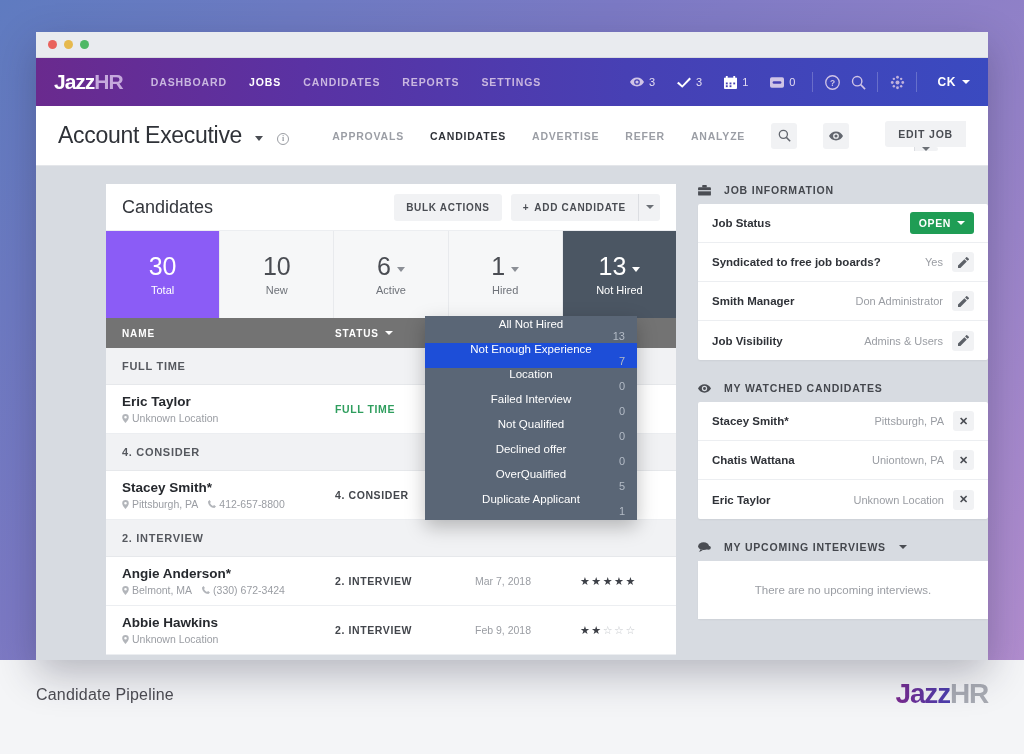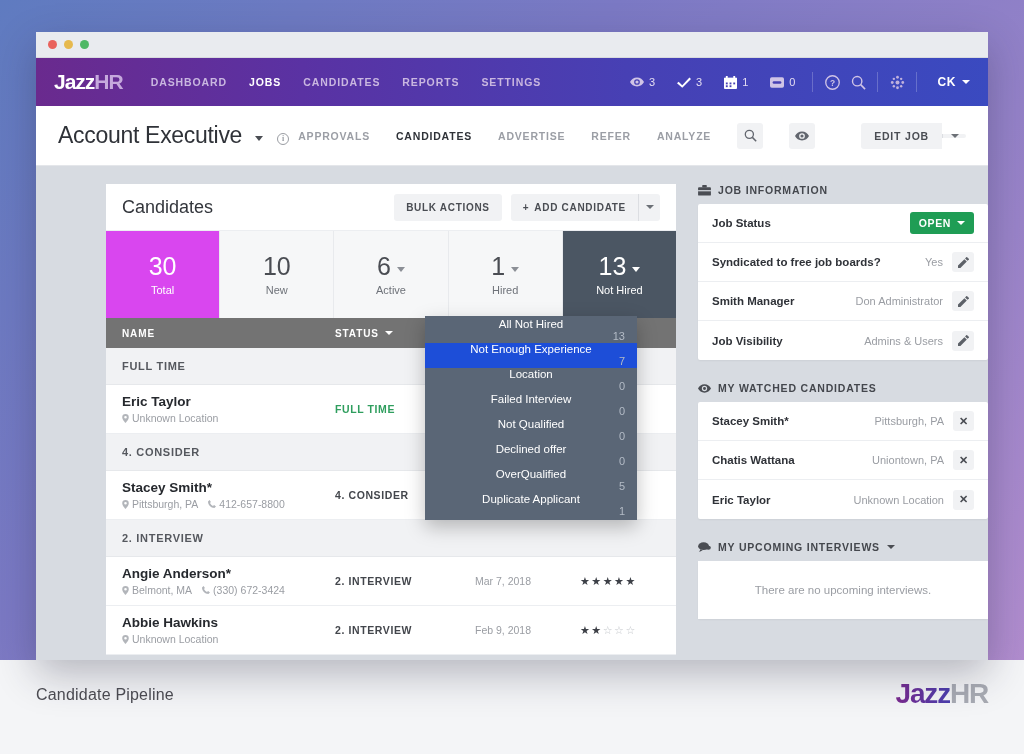--- a/index.html
+++ b/index.html
@@ -102,21 +102,21 @@
   #subnav { margin-left: auto; display: flex; align-items: center; gap: 26px; }
   .subnavlink {
     font-size: 10.5px; letter-spacing: .8px; font-weight: 600; color: #9b9ea5; cursor: pointer;
   }
   .subnavlink.active { color: #2f3238; }
   .iconbtn {
     width: 26px; height: 26px; background: #f1f2f4; border-radius: 3px;
     display: flex; align-items: center; justify-content: center; cursor: pointer;
     color: #62666e;
   }
-  #editjob-group { display: flex; align-items: center; margin-left: 20px; }
+  #editjob-group { display: flex; align-items: center; margin-left: 10px; flex-direction: column; }
   #editjob-btn {
     background: #f1f2f4; color: #4a4d53; font-size: 10.5px; font-weight: 700;
     letter-spacing: .8px; padding: 7px 13px; border-radius: 3px 0 0 3px; cursor: pointer;
   }
   #editjob-caret {
     background: #f1f2f4; border-left: 1px solid #dcdee2; width: 24px;
     border-radius: 0 3px 3px 0; display: flex; align-items: center; justify-content: center;
     cursor: pointer;
   }
 
@@ -164,21 +164,21 @@
   #stats { display: flex; height: 87px; }
   .stat {
     flex: 1 1 0; display: flex; flex-direction: column;
     align-items: center; justify-content: center;
     background: #f6f7f8; cursor: pointer;
     border-right: 1px solid #e8eaed;
   }
   .stat:last-child { border-right: none; }
   .stat .snum { font-size: 25px; color: #4a4d53; font-weight: 300; line-height: 1.05; }
   .stat .slab { font-size: 11px; color: #6e7279; margin-top: 4px; }
-  .stat.dark-mid { background: #d946ef; }
+  .stat.dark-mid { background: #8b5cf6; }
   .stat.dark-mid .snum, .stat.dark-mid .slab { color: #ffffff; }
   .stat.dark-slate { background: #4b5663; }
   .stat.dark-slate .snum, .stat.dark-slate .slab { color: #ffffff; }
   .snumwrap { display: flex; align-items: center; gap: 6px; }
   .caret-stat {
     width: 0; height: 0;
     border-left: 4px solid transparent; border-right: 4px solid transparent;
     border-top: 5px solid #8b8f96; margin-top: 6px;
   }
   .dark-slate .caret-stat { border-top-color: #ffffff; }
@@ -224,21 +224,21 @@
   }
   .ditem {
     height: 25px; display: flex; align-items: center; padding: 0 12px;
     color: #ffffff; font-size: 11.5px; cursor: pointer; flex-direction: column;
   }
   .ditem.sel { background: #1d4ed8; }
   .ditem .dcount { margin-left: auto; color: #b3bbc6; font-size: 11px; }
 
   
   .sectitle {
-    display: flex; align-items: center; gap: 7px;
+    display: flex; align-items: center; gap: 13px;
     font-size: 10.5px; font-weight: 700; letter-spacing: .8px;
     color: #44474d; margin-bottom: 8px;
   }
   .panel { background: #fff; border-radius: 2px; box-shadow: 0 1px 2px rgba(0,0,0,.05); }
   .prow {
     min-height: 39px; display: flex; align-items: center; padding: 0 14px;
     border-bottom: 1px solid #eceef1;
   }
   .prow:last-child { border-bottom: none; }
   .plabel { font-size: 11.5px; font-weight: 700; color: #2f3238; }

